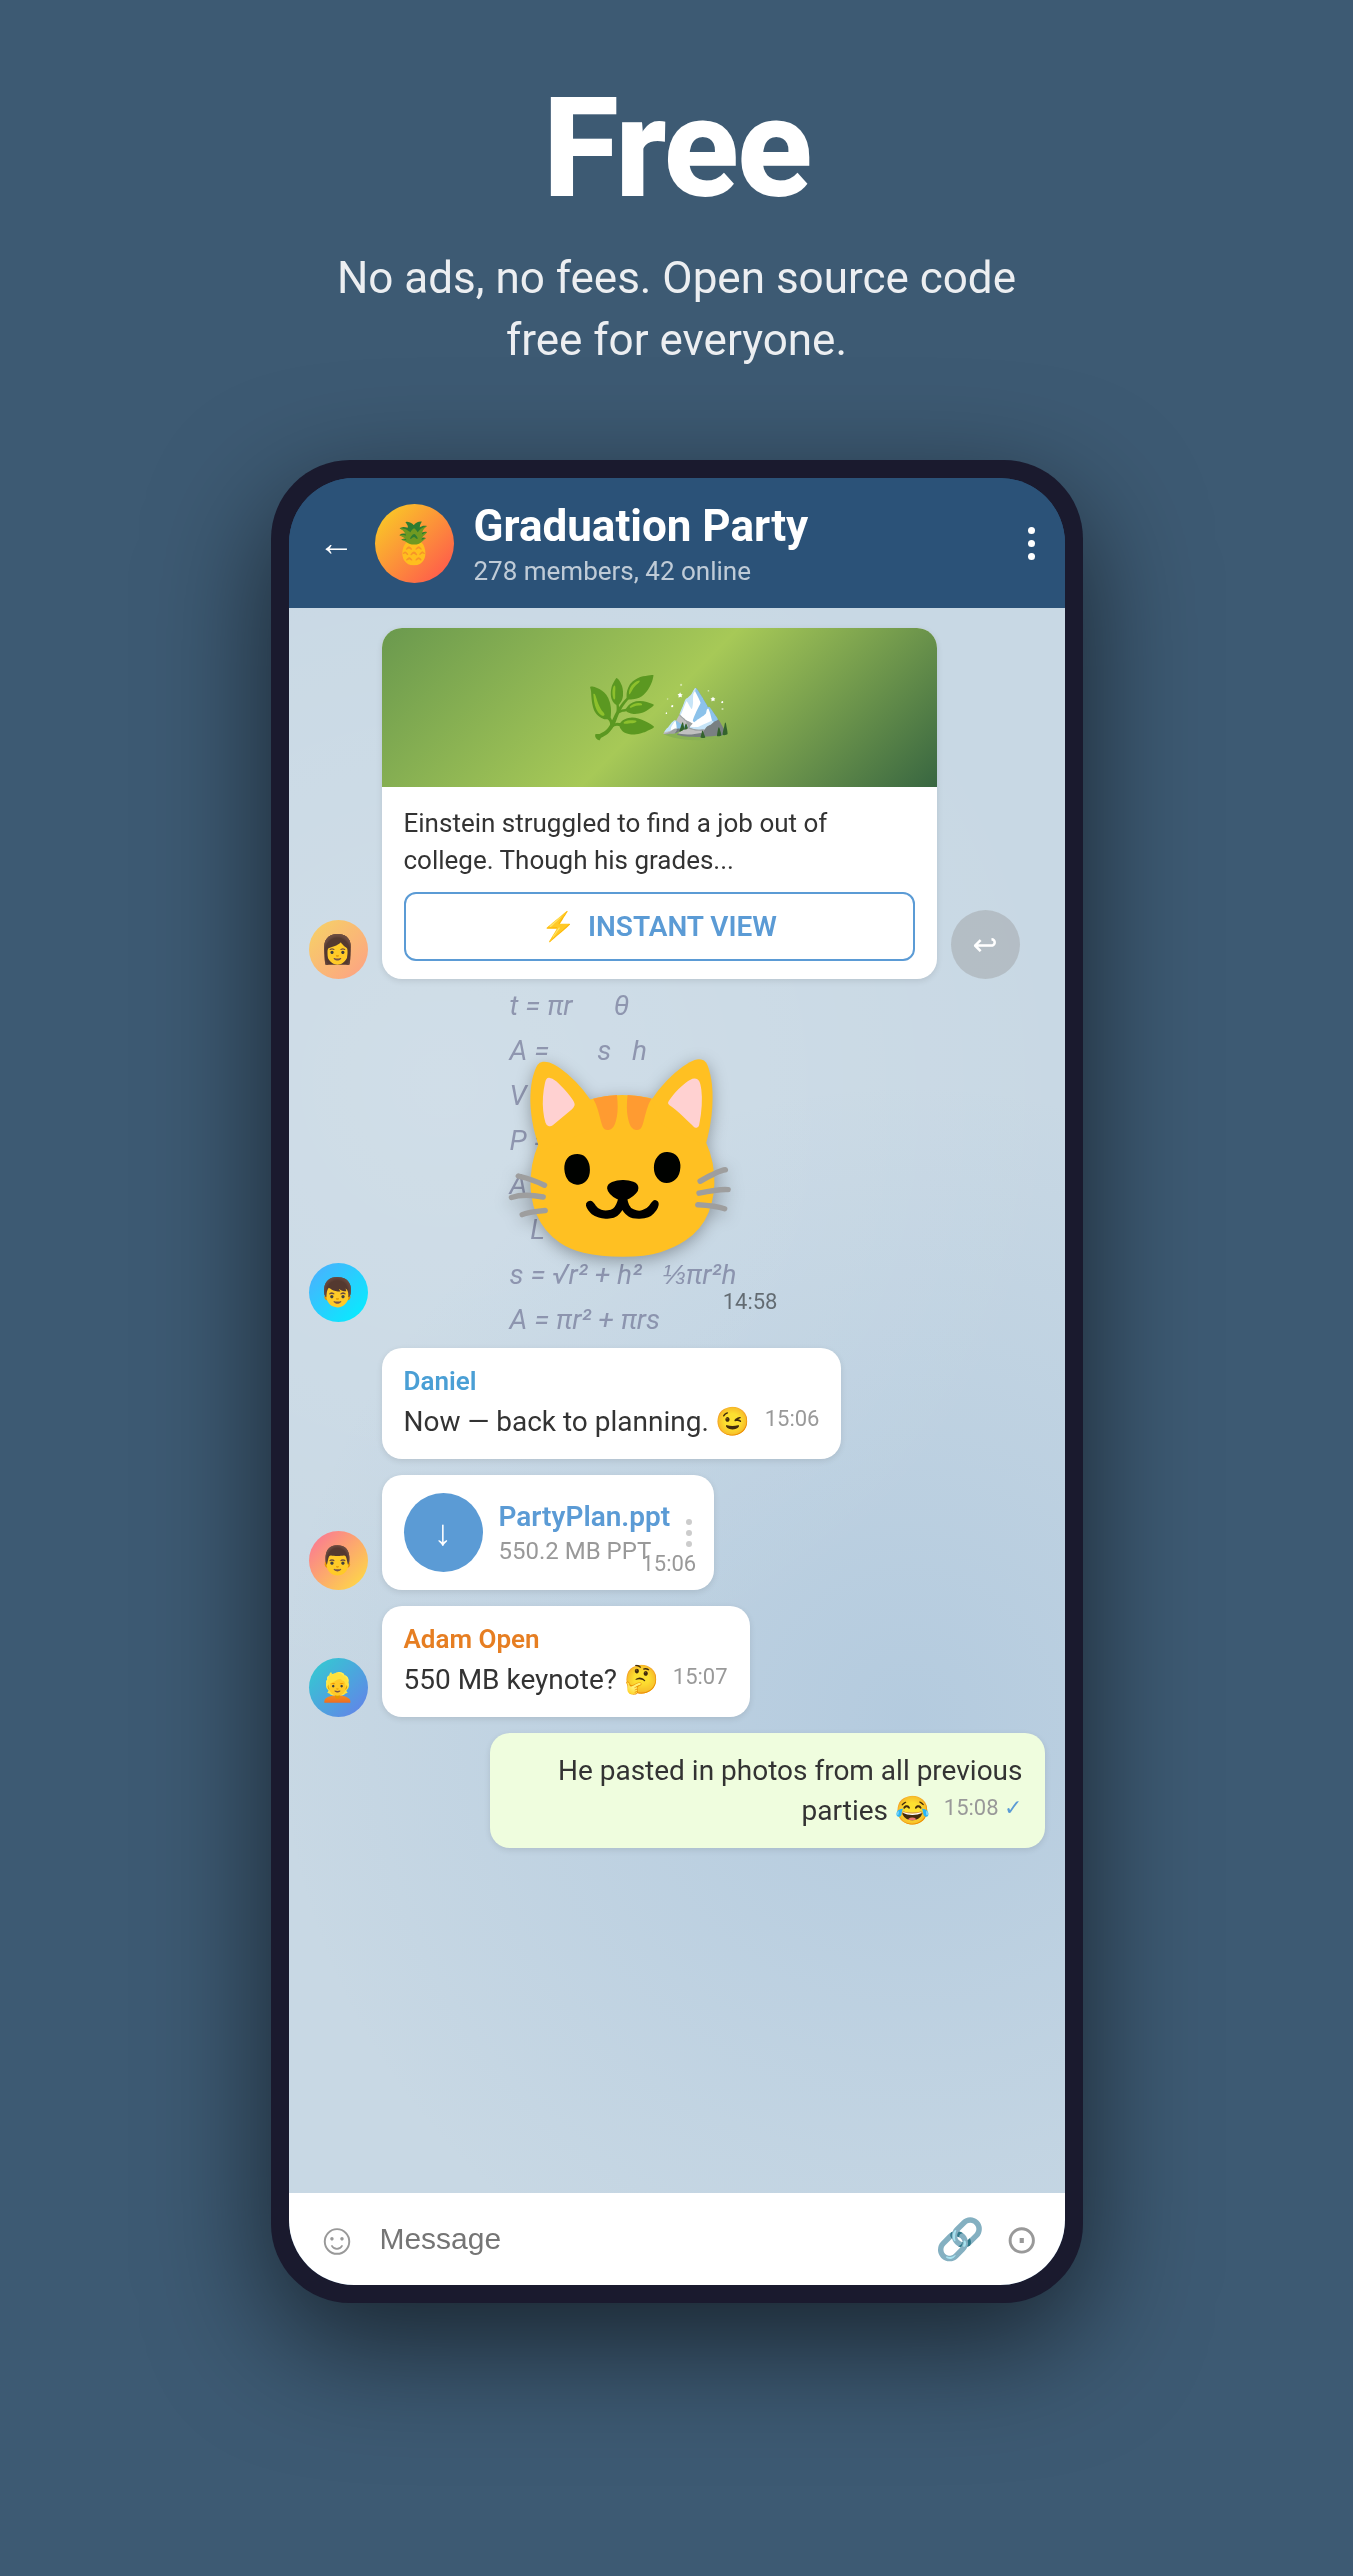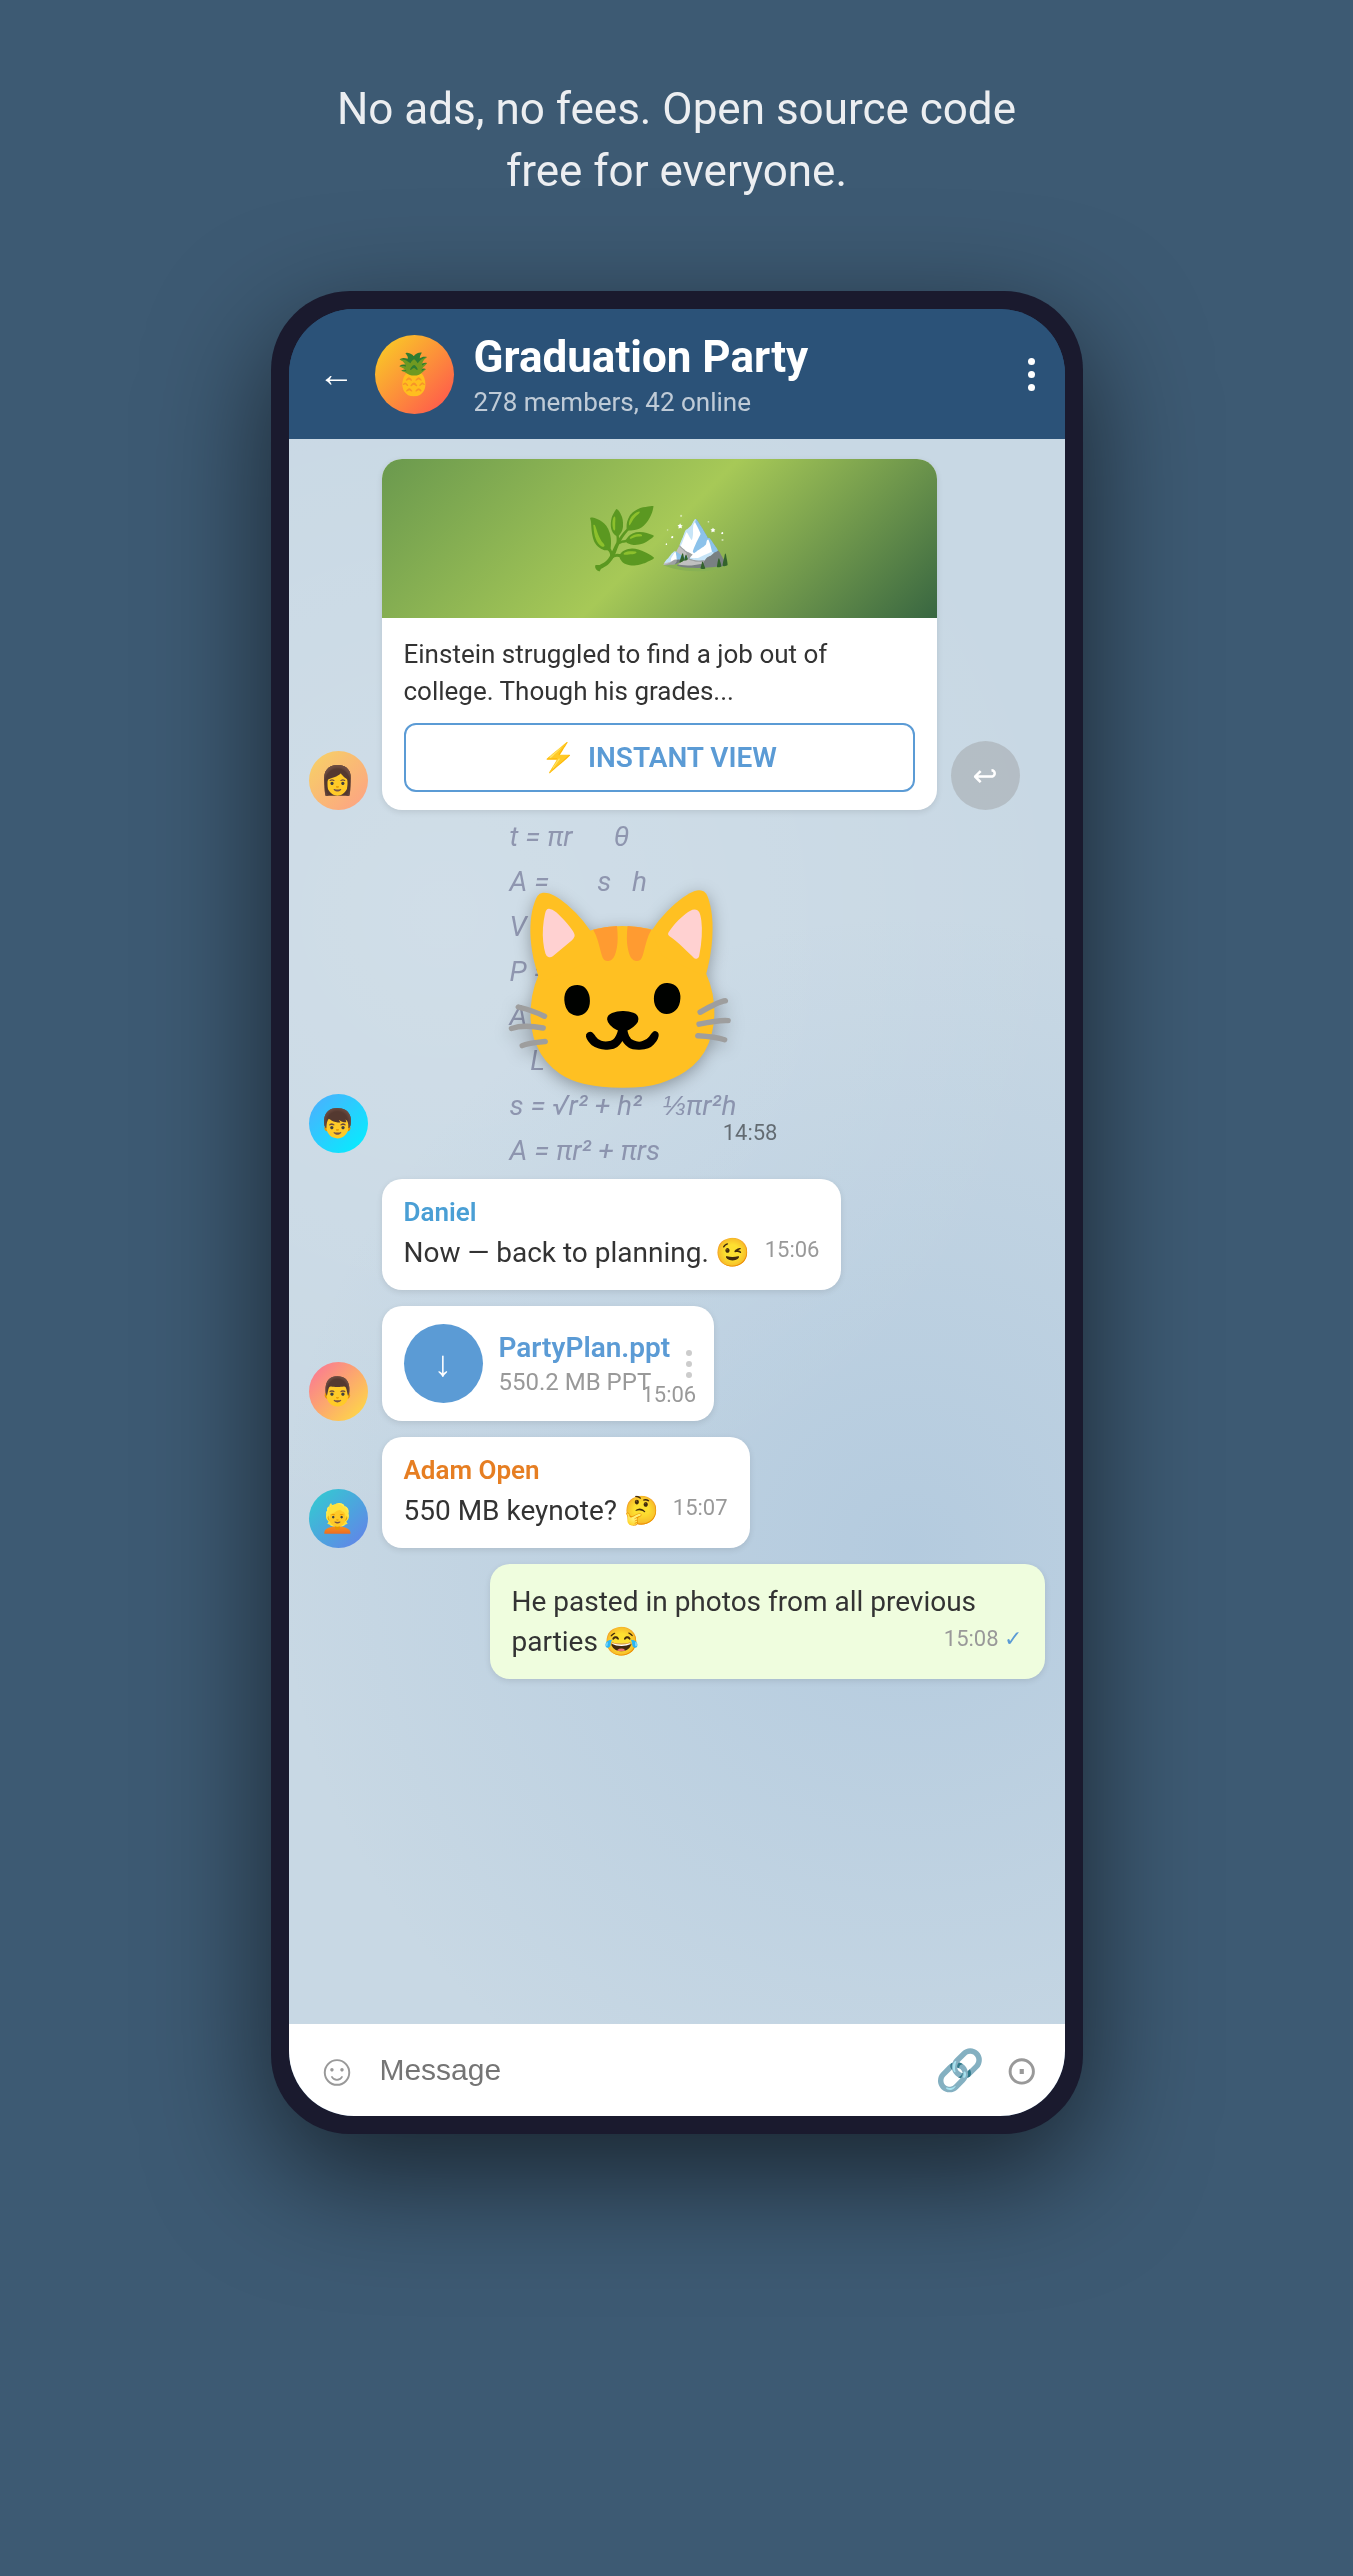--- a/index.html
+++ b/index.html
@@ -136,20 +136,21 @@
     }
 
     
     .message-row {
       display: flex;
       align-items: flex-end;
       gap: 14px;
     }
     .message-row.sent {
       flex-direction: row-reverse;
+      text-align: right;
     }
     .message-avatar {
       width: 59px;
       height: 59px;
       border-radius: 50%;
       flex-shrink: 0;
       overflow: hidden;
       display: flex;
       align-items: center;
       justify-content: center;
@@ -396,20 +397,21 @@
     }
     .av-sunset { background: linear-gradient(135deg, #f6d365, #fda085); }
     .av-blue { background: linear-gradient(135deg, #4facfe, #00f2fe); }
     .av-orange { background: linear-gradient(135deg, #fa709a, #fee140); }
     .av-dark { background: linear-gradient(135deg, #30cfd0, #667eea); }
   </style>
 </head>
 <body>
 
 <div class="hero-section">
+  <h1 class="hero-title">Free</h1>
   <p class="hero-subtitle">No ads, no fees. Open source code free for everyone.</p>
 </div>
 
 <div class="phone-wrapper">
   <div class="phone-outer">
     <div class="phone-inner">
 
       <div class="chat-header">
         <span class="back-btn">←</span>
         <div class="chat-avatar">

